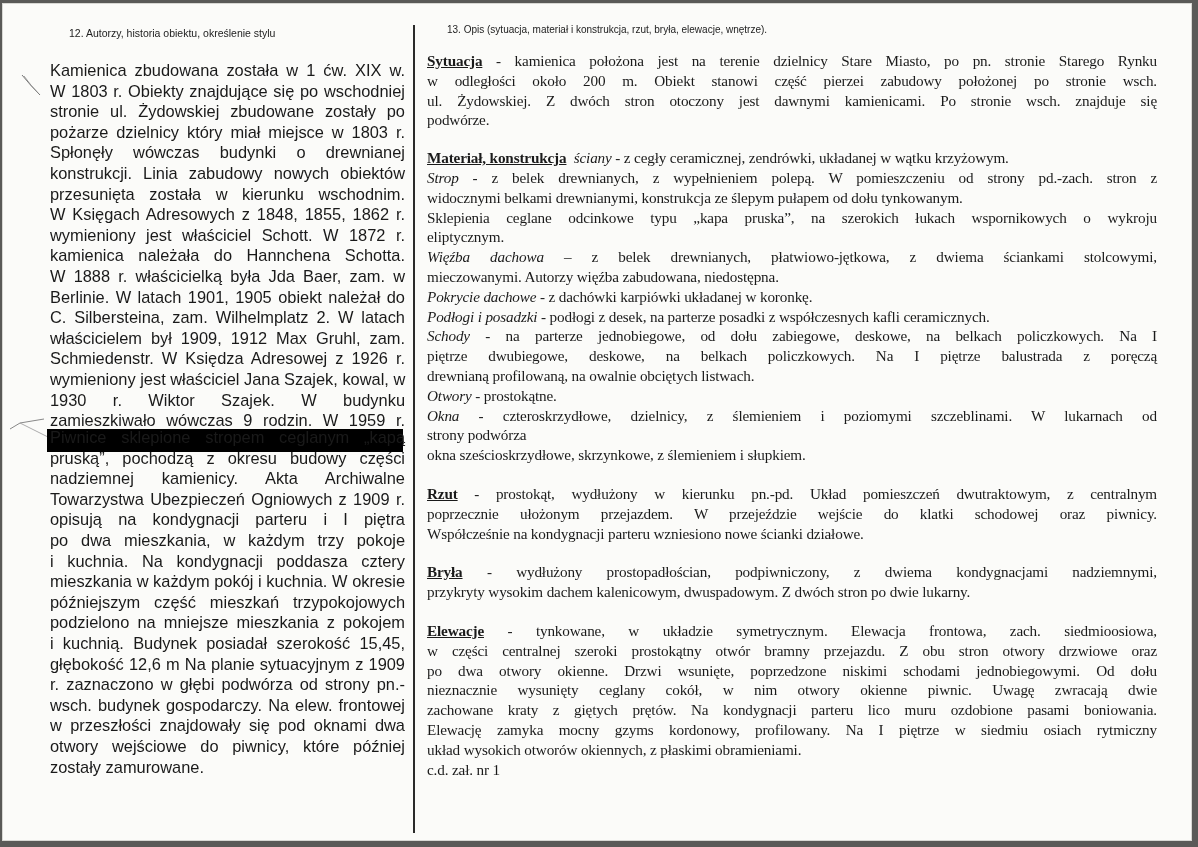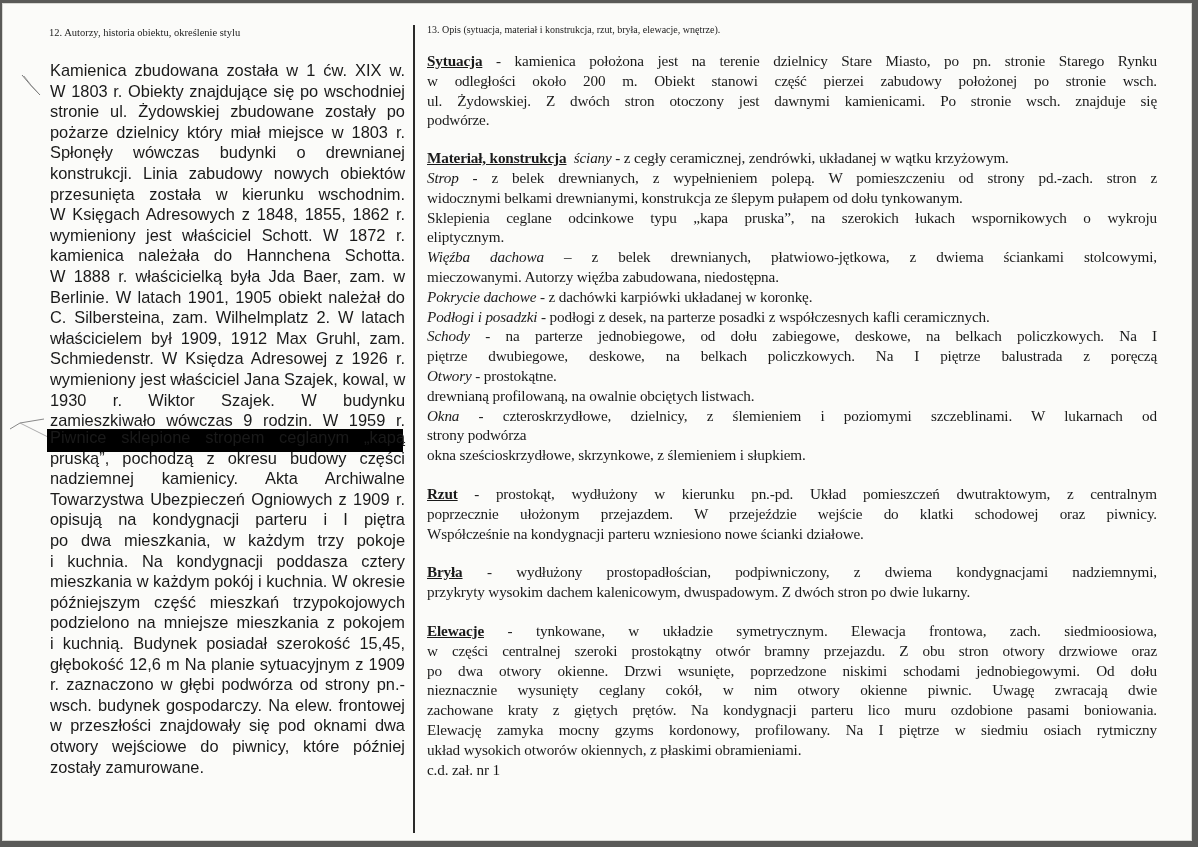--- a/index.html
+++ b/index.html
@@ -13,22 +13,22 @@
     .page {
       position: absolute; left: 2px; top: 3px; width: 1190px; height: 838px;
       background: #fbfbf9;
       box-shadow: inset 0 0 0 1px #d8d8d4;
     }
     .divider {
       position: absolute; left: 411px; top: 22px; width: 1.5px; height: 808px;
       background: #2a2a2a;
     }
     .col-head {
-      position: absolute; font-family: Liberation Serif, serif;
-      font-size: 10.5px; color: #222;
+      position: absolute; font-family: Liberation Sans, sans-serif;
+      font-size: 10.5px; color: #222; margin-left: 20px;
     }
     #left-head { left: 47px; top: 24px; }
     #right-head { left: 425px; top: 21px; font-size: 10px; }
 
     .left-col {
       position: absolute; left: 48px; top: 57px; width: 355px;
       font-family: Liberation Sans, sans-serif; font-size: 16.4px; line-height: 20.6px;
       text-align: justify; text-align-last: justify;
     }
     .left-col .ln { display: block; white-space: nowrap; height: 20.6px; }
@@ -129,22 +129,22 @@
     <p class="just"><span class="it">Strop</span><span> - z belek drewnianych, z wypełnieniem polepą. W pomieszczeniu od strony pd.-zach. stron z</span></p>
     <p>widocznymi belkami drewnianymi, konstrukcja ze ślepym pułapem od dołu tynkowanym.</p>
     <p class="just">Sklepienia ceglane odcinkowe typu „kapa pruska”, na szerokich łukach wspornikowych o wykroju</p>
     <p>eliptycznym.</p>
     <p class="just"><span class="it">Więźba dachowa</span><span> – z belek drewnianych, płatwiowo-jętkowa, z dwiema ściankami stolcowymi,</span></p>
     <p>mieczowanymi. Autorzy więźba zabudowana, niedostępna.</p>
     <p><span class="it">Pokrycie dachowe</span><span> - z dachówki karpiówki układanej w koronkę.</span></p>
     <p><span class="it">Podłogi i posadzki</span><span> - podłogi z desek, na parterze posadki z współczesnych kafli ceramicznych.</span></p>
     <p class="just"><span class="it">Schody</span><span> - na parterze jednobiegowe, od dołu zabiegowe, deskowe, na belkach policzkowych. Na I</span></p>
     <p class="just">piętrze dwubiegowe, deskowe, na belkach policzkowych. Na I piętrze balustrada z poręczą</p>
+    <p>drewnianą profilowaną, na owalnie obciętych listwach.</p>
     <p><span class="it">Otwory</span><span> - prostokątne.</span></p>
-    <p>drewnianą profilowaną, na owalnie obciętych listwach.</p>
     <p class="just"><span class="it">Okna</span><span> - czteroskrzydłowe, dzielnicy, z ślemieniem i poziomymi szczeblinami. W lukarnach od</span></p>
     <p>strony podwórza</p>
     <p>okna sześcioskrzydłowe, skrzynkowe, z ślemieniem i słupkiem.</p>
     <div class="gap" style="height:19px"></div>
 
     <p class="just"><span class="section-title">Rzut</span><span> - prostokąt, wydłużony w kierunku pn.-pd. Układ pomieszczeń dwutraktowym, z centralnym</span></p>
     <p class="just">poprzecznie ułożonym przejazdem. W przejeździe wejście do klatki schodowej oraz piwnicy.</p>
     <p>Współcześnie na kondygnacji parteru wzniesiono nowe ścianki działowe.</p>
     <div class="gap" style="height:19px"></div>
 

